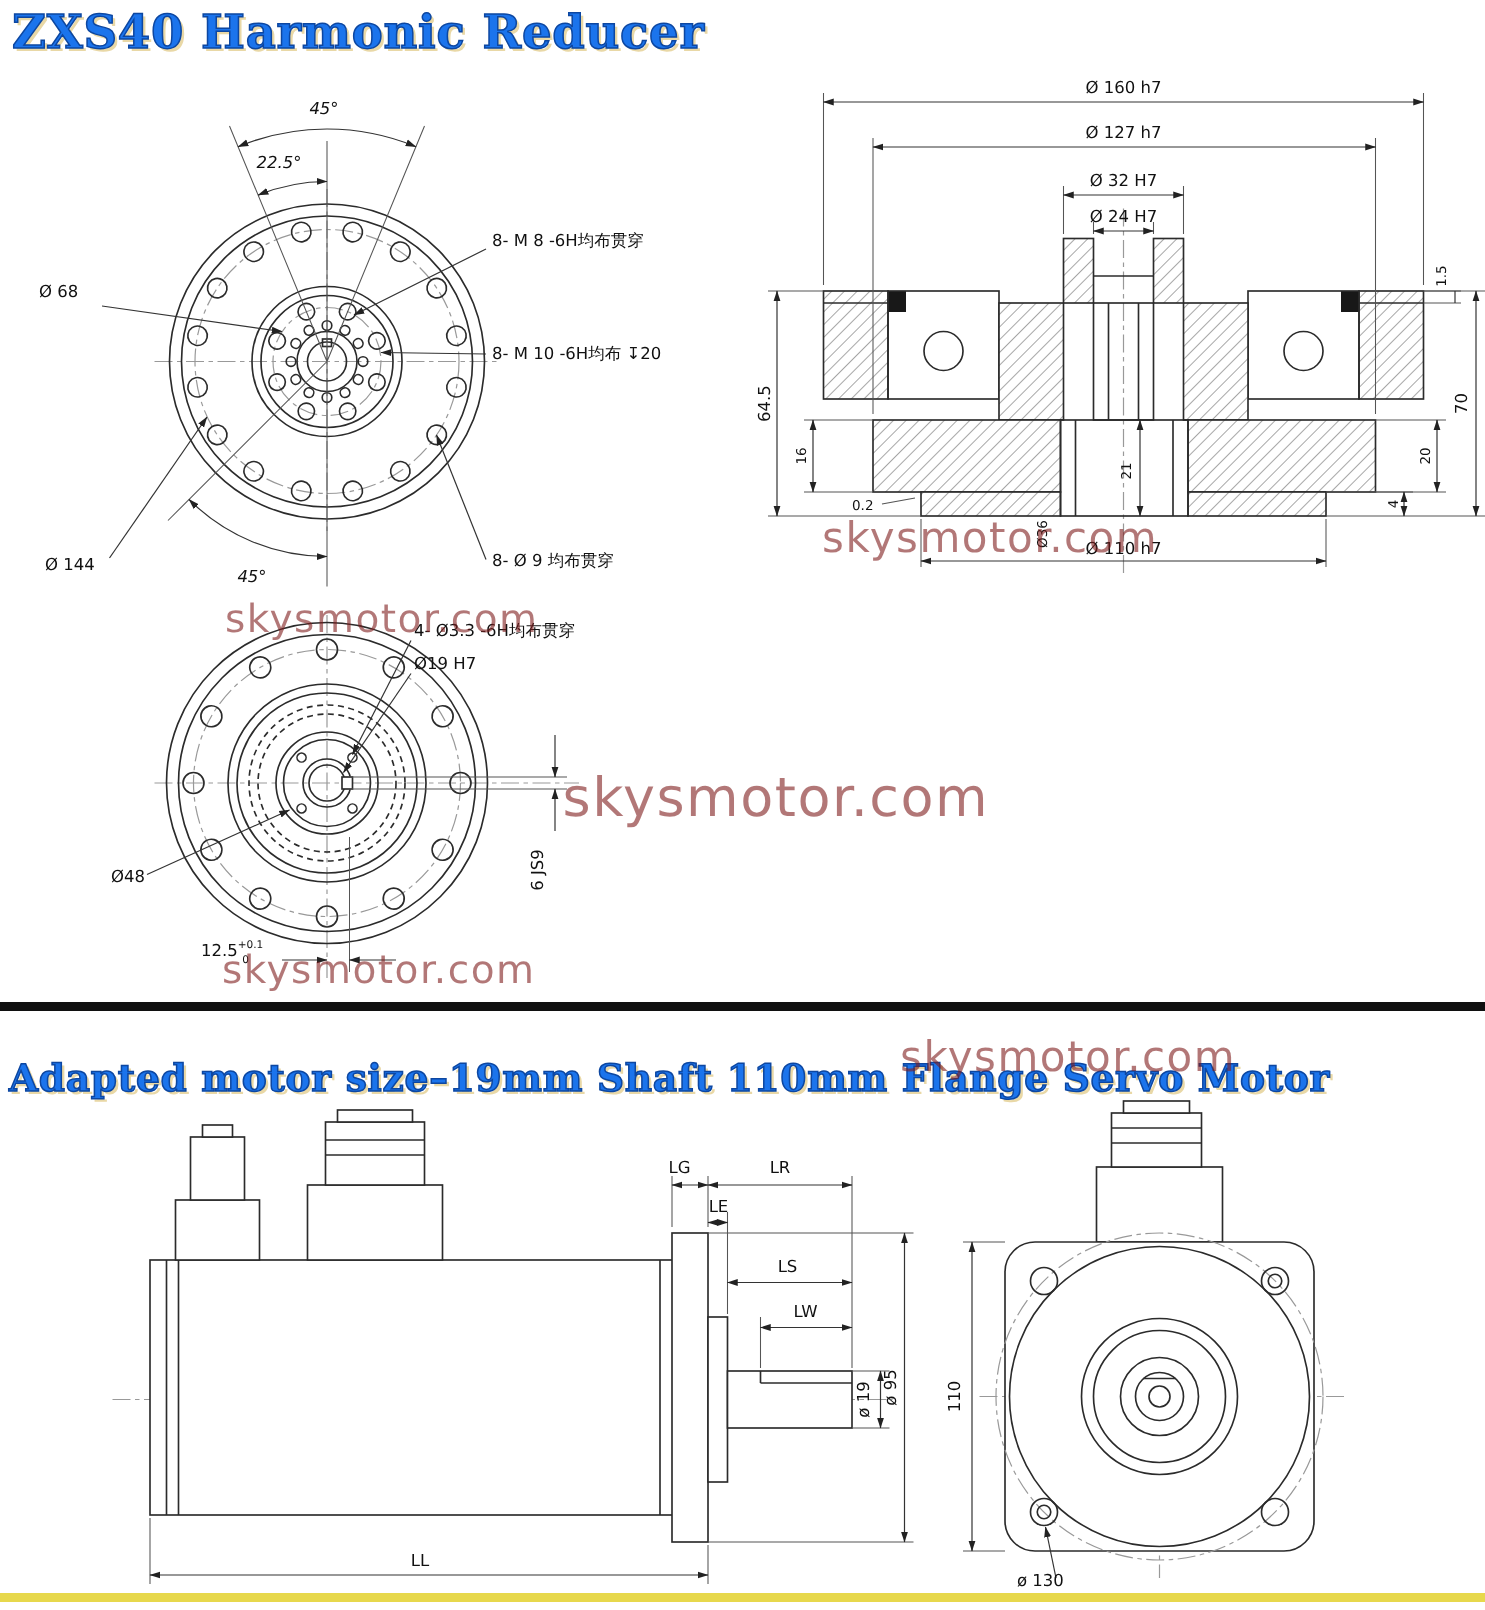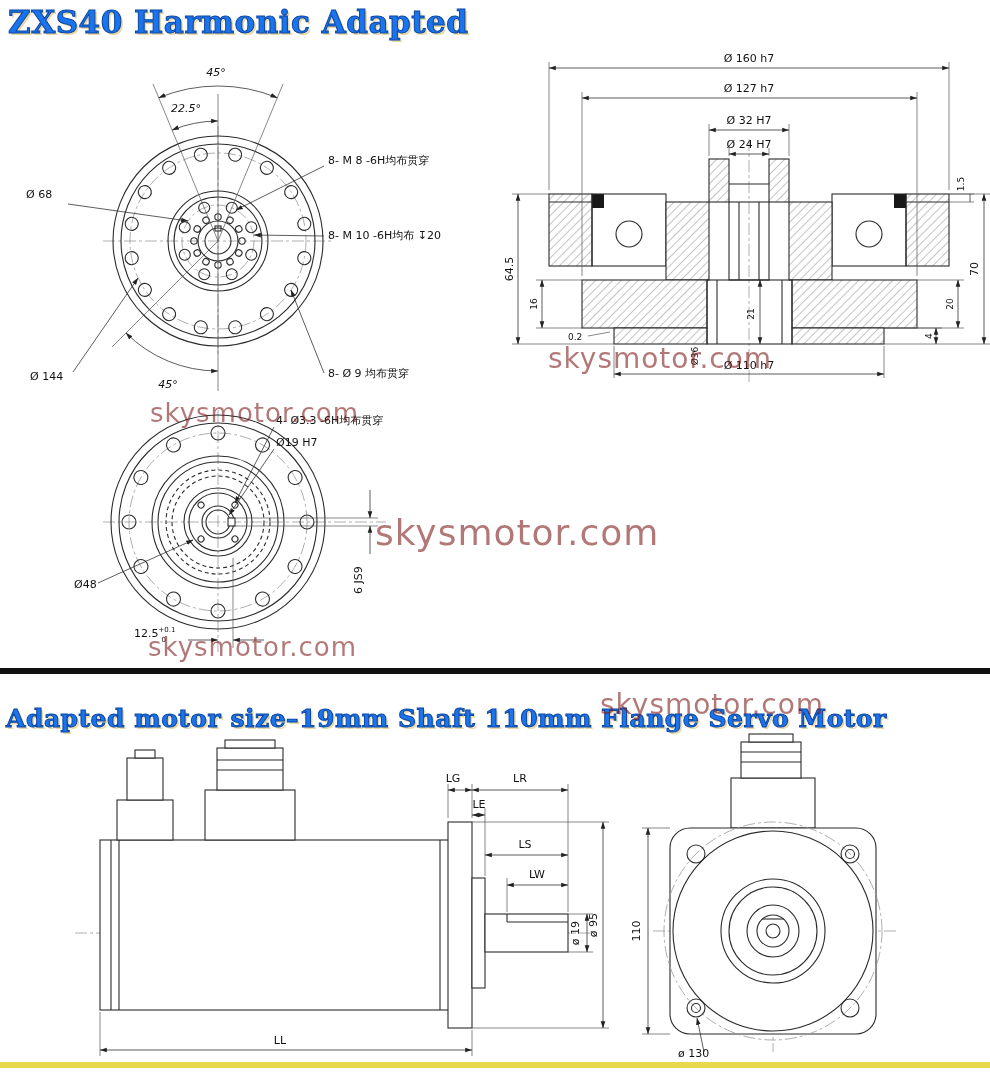--- a/index.html
+++ b/index.html
@@ -22,21 +22,21 @@
   .thin{stroke:#555;stroke-width:.7;fill:none}
   .cl{stroke:#999;stroke-width:.8;fill:none;stroke-dasharray:12 3 3 3}
   .dim{stroke:#333;stroke-width:.8;fill:none}
   .seal{fill:#181818;stroke:none}
 </style>
 </head>
 <body>
 
 <div class="page">
 
-  <div id="title1" class="title">ZXS40 Harmonic Adapted</div>
+  <div id="title1" class="title">ZXS40 Harmonic Reducer</div>
 
   <svg style="left:18px;top:46px" width="470" height="350" viewBox="0 0 470 350">
     <defs>
       <marker id="ar1" viewBox="0 0 10 10" refX="9.5" refY="5" markerWidth="9" markerHeight="9" orient="auto-start-reverse">
         <path d="M0,1.8 L10,5 L0,8.2 Z" fill="#222"></path>
       </marker>
       <circle id="hA" cx="200" cy="107" r="6.5"></circle>
       <circle id="hB" cx="200" cy="159" r="5.5"></circle>
       <circle id="hC" cx="200" cy="171" r="3.2"></circle>
     </defs>

